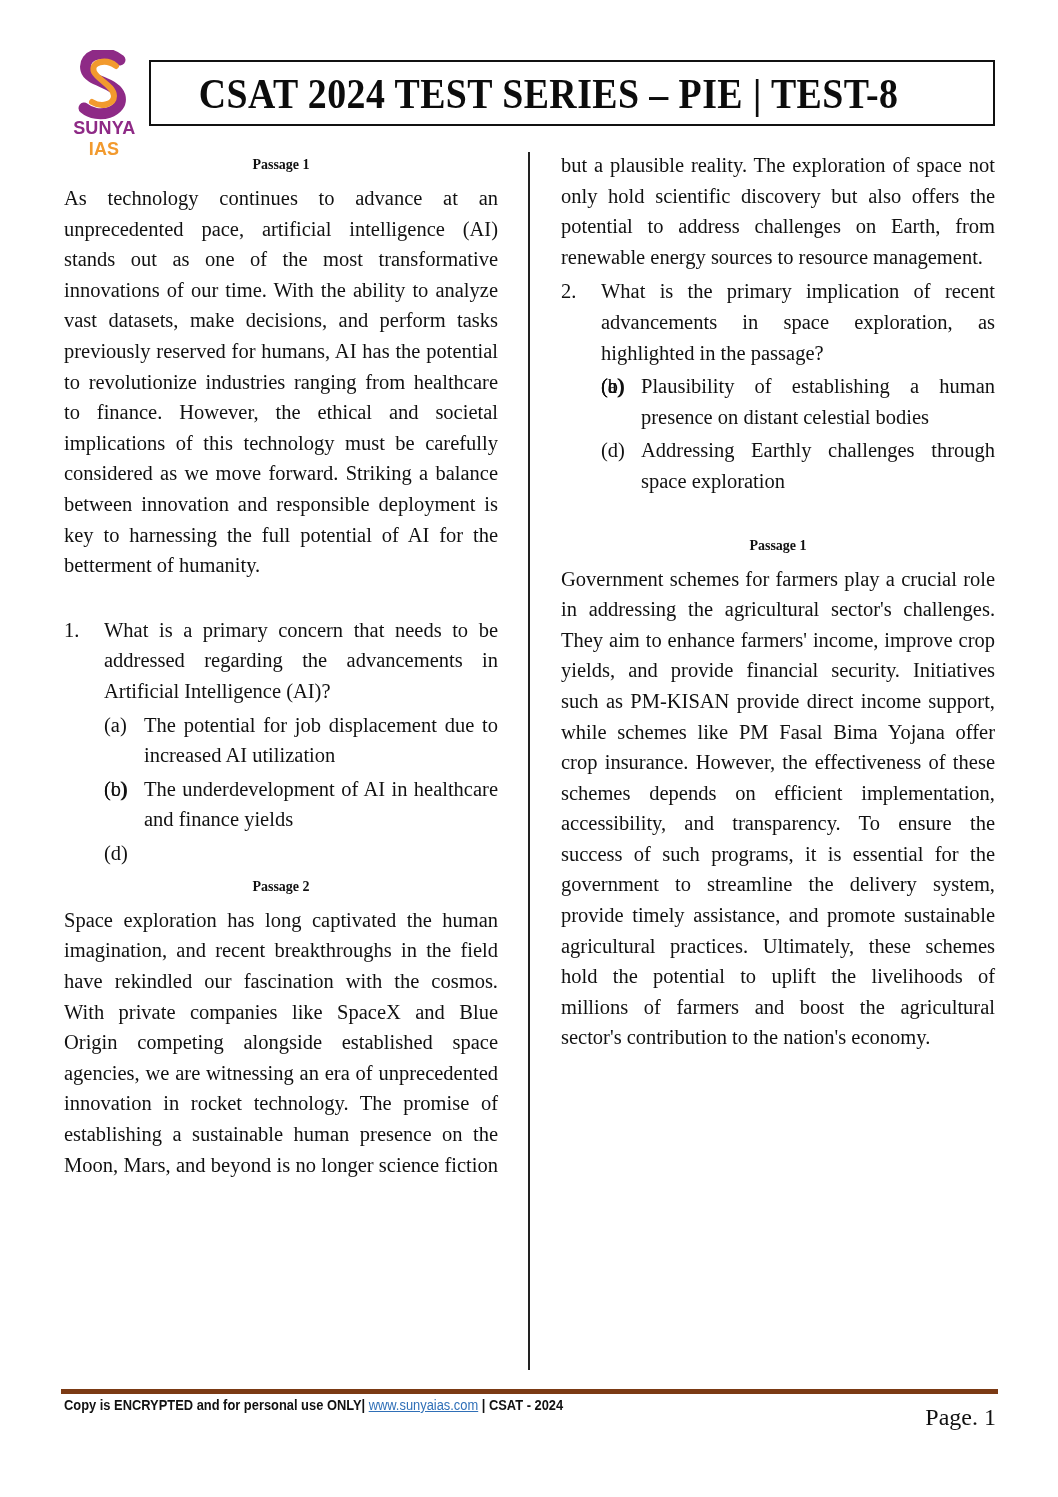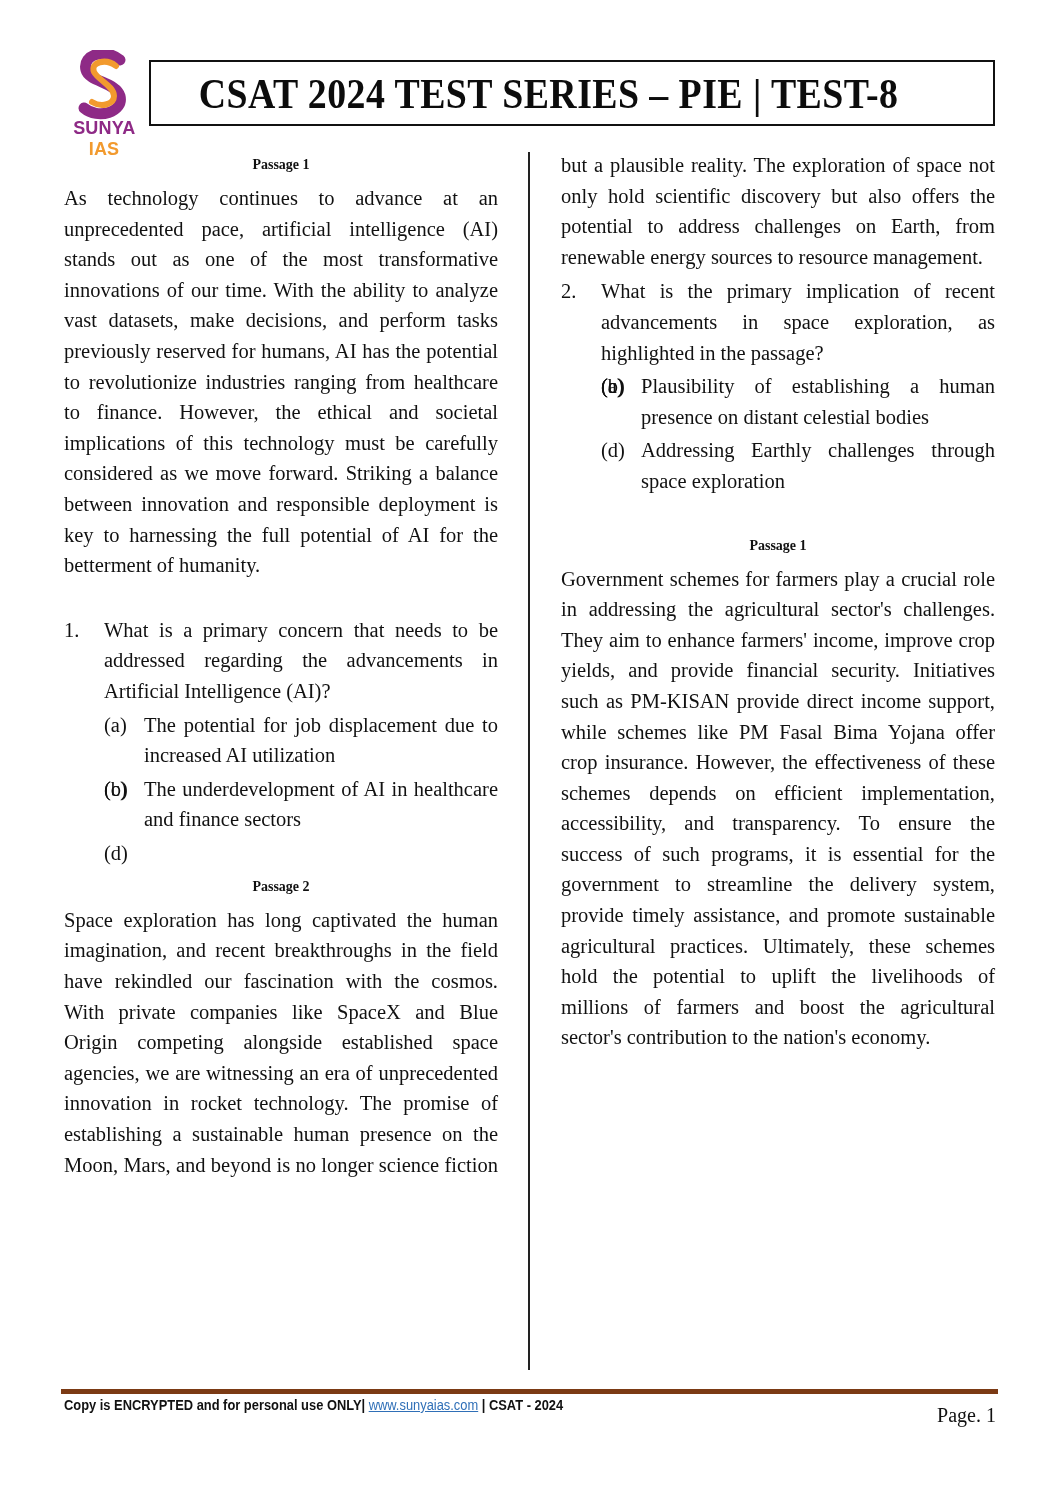--- a/index.html
+++ b/index.html
@@ -29,21 +29,21 @@
     .q { position: relative; padding-left: 40px; text-align: justify; }
     .q-num { position: absolute; left: 0; top: 0; }
     .opt { position: relative; padding-left: 40px; text-align: justify; margin-top: 3px; }
     .opt-label { position: absolute; left: 0; top: 0; }
     .opts { margin-top: 3px; }
 
     .footer-rule { position: absolute; left: 61px; top: 1389px; width: 937px; height: 5px; background: #7b3a14; }
     .footer-text { position: absolute; left: 64px; top: 1397px; font-family: "Liberation Sans", "DejaVu Sans", sans-serif;
       font-weight: bold; font-size: 14px; transform: scaleX(0.92); transform-origin: left; white-space: nowrap; }
     .footer-text a { color: #2f6fb7; text-decoration: underline; font-weight: normal; }
-    .page-num { position: absolute; right: 62px; top: 1404px; font-family: "Liberation Serif", "DejaVu Serif", serif; font-size: 20px; }
+    .page-num { position: absolute; right: 62px; top: 1404px; font-family: "Liberation Serif", "DejaVu Serif", serif; font-size: 24px; }
   </style>
 </head>
 <body>
 
 <div class="logo">
   <svg width="56" height="70" viewBox="0 0 56 70">
     <path d="M44 10 C30 -2, 6 4, 10 20 C13 32, 40 32, 44 46 C48 62, 22 70, 8 58" fill="none" stroke="#8e2a86" stroke-width="11" stroke-linecap="round"></path>
     <path d="M40 16 C30 8, 14 12, 18 22 C22 30, 38 36, 38 46 C38 54, 26 58, 16 52" fill="none" stroke="#f29a2e" stroke-width="6" stroke-linecap="round"></path>
   </svg>
   <div class="logo-text"><span class="s1">SUNYA</span><span class="s2"> IAS</span></div>
@@ -58,21 +58,21 @@
   <div class="para">As technology continues to advance at an unprecedented pace, artificial intelligence (AI) stands out as one of the most transformative innovations of our time. With the ability to analyze vast datasets, make decisions, and perform tasks previously reserved for humans, AI has the potential to revolutionize industries ranging from healthcare to finance. However, the ethical and societal implications of this technology must be carefully considered as we move forward. Striking a balance between innovation and responsible deployment is key to harnessing the full potential of AI for the betterment of humanity.</div>
 
   <div style="height: 34px;"></div>
 
   <div class="q">
     <span class="q-num">1.</span>
     <span>What is a primary concern that needs to be addressed regarding the advancements in Artificial Intelligence (AI)?</span>
     <div class="opts">
       <div class="opt"><span class="opt-label">(a)</span><span>The potential for job displacement due to increased AI utilization</span></div>
       <div class="opt"><span class="opt-label">(b)</span></div>
-      <div class="opt"><span class="opt-label">(c)</span><span>The underdevelopment of AI in healthcare and finance sectors</span></div>
+      <div class="opt"><span class="opt-label">(c)</span><span>The underdevelopment of AI in healthcare and finance yields</span></div>
       <div class="opt"><span class="opt-label">(d)</span></div>
     </div>
   </div>
 
   <div style="height: 34px;"></div>
 
   <div class="passage-title">Passage 2</div>
   <div class="para" style="text-align-last: justify;">Space exploration has long captivated the human imagination, and recent breakthroughs in the field have rekindled our fascination with the cosmos. With private companies like SpaceX and Blue Origin competing alongside established space agencies, we are witnessing an era of unprecedented innovation in rocket technology. The promise of establishing a sustainable human presence on the Moon, Mars, and beyond is no longer science fiction</div>
 </div>
 

